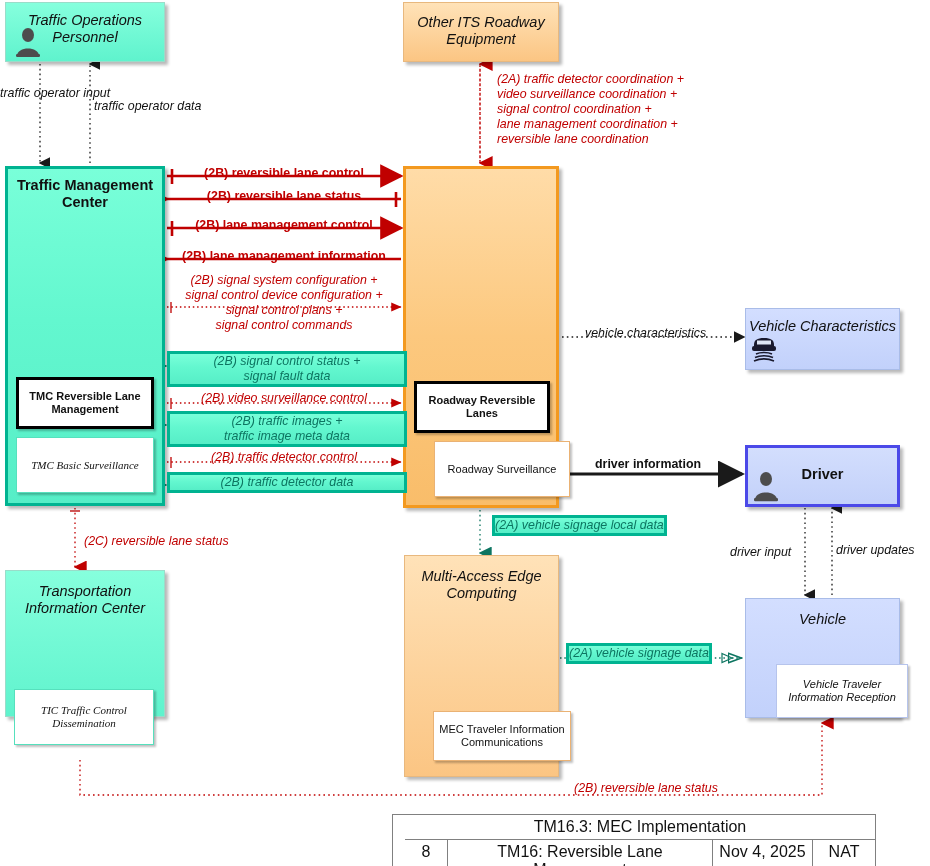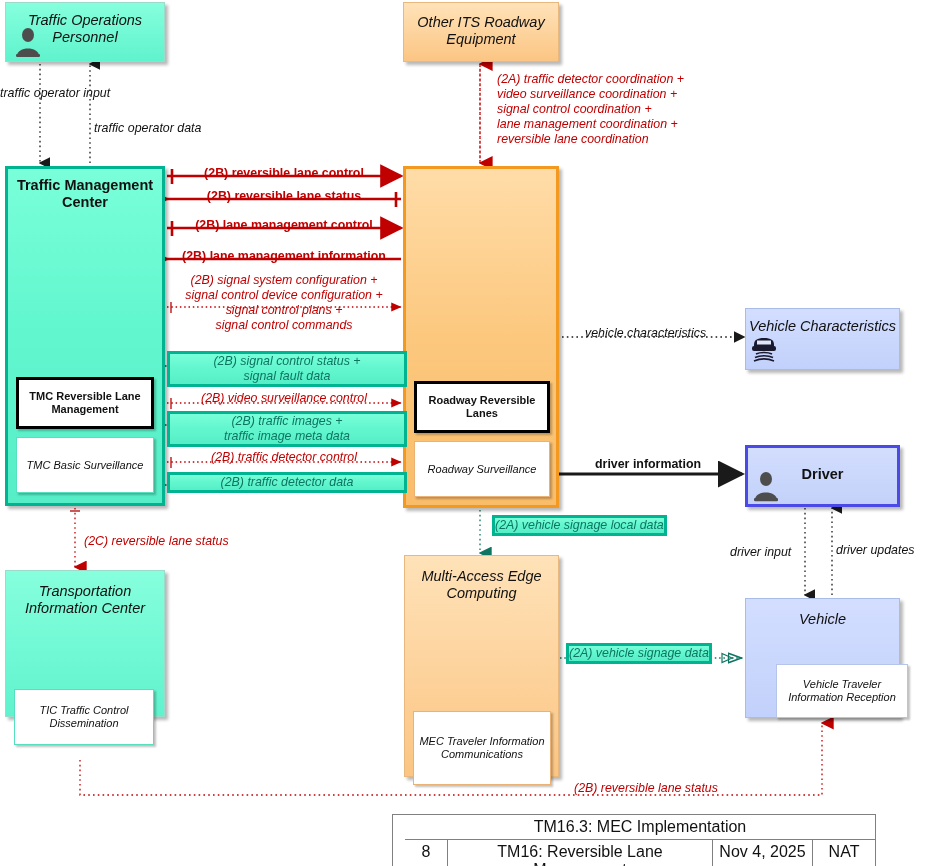--- a/index.html
+++ b/index.html
@@ -20,22 +20,22 @@
   .orange-flat{background:linear-gradient(180deg,#ffe2b8 0%,#fbc583 100%);border:1px solid #e8b87e;}
   
   .blue-flat{background:linear-gradient(180deg,#d3deff 0%,#c2d1fb 100%);border:1px solid #a9bce8;}
   .blue-strong{background:linear-gradient(180deg,#d3defd 0%,#c3d1fa 100%);border:3px solid #4b49e8;}
 
   
   .sub{position:absolute;box-sizing:border-box;background:#fff;display:flex;align-items:center;
        justify-content:center;text-align:center;font-size:11px;line-height:1.18;color:#111;
        box-shadow:2px 2px 2px rgba(0,0,0,.25);padding:2px 4px;}
   .sub.bold-border{border:3px solid #000;font-weight:bold;}
-  .sub.thin-teal{border:1px solid #56e0bd;font-style:italic;}
-  .sub.thin-orange{border:1px solid #eab274;font-style:italic;}
+  .sub.thin-teal{border:1px solid #56e0bd;font-style:italic;font-family:Liberation Serif, serif;}
+  .sub.thin-orange{border:1px solid #eab274;margin-left:20px;}
   .sub.thin-blue{border:1px solid #b6c4ec;font-style:italic;}
 
   
   .glyph{position:absolute;}
 
   
   .lbl{position:absolute;font-size:12.4px;line-height:1.2;white-space:nowrap;}
   .lbl.red{color:#c00000;font-style:italic;}
   .lbl.redb{color:#c00000;font-weight:bold;font-style:normal;}
   .lbl.teal{color:#0d7561;font-style:italic;}
@@ -192,33 +192,33 @@
     </svg>
   </div>
 
   <div class="node teal-flat" style="left:5px;top:570px;width:160px;height:147px;">
     <div class="title" style="top:12px;">Transportation Information Center</div>
     <div class="sub thin-teal" style="left:8px;top:118px;width:140px;height:56px;">TIC Traffic Control Dissemination</div>
   </div>
 
   <div class="node orange-flat" style="left:404px;top:555px;width:155px;height:222px;">
     <div class="title" style="top:12px;">Multi-Access Edge Computing</div>
-    <div class="sub thin-orange" style="left:8px;top:155px;width:138px;height:74px;">MEC Traveler Information Communications</div>
+    <div class="sub thin-orange" style="left:8px;top:155px;width:138px;height:50px;">MEC Traveler Information Communications</div>
   </div>
 
   <div class="node blue-flat" style="left:745px;top:598px;width:155px;height:120px;">
     <div class="title" style="top:12px;">Vehicle</div>
     <div class="sub thin-blue" style="left:10px;top:65px;width:132px;height:54px;margin-left:20px;">Vehicle Traveler Information Reception</div>
   </div>
 
   <div class="lbl blk rt" style="left:0px;top:86px;width:66px;">
     <div>traffic operator input</div>
   </div>
 
-  <div class="lbl blk" style="left:94px;top:99px;width:80px;margin-top:22px;">
+  <div class="lbl blk" style="left:94px;top:99px;width:80px;">
     <div>traffic operator data</div>
   </div>
 
   <div class="lbl red" style="left:497px;top:72px;">
     <div>(2A) traffic detector coordination +</div>
     <div>video surveillance coordination +</div>
     <div>signal control coordination +</div>
     <div>lane management coordination +</div>
     <div>reversible lane coordination</div>
   </div>

